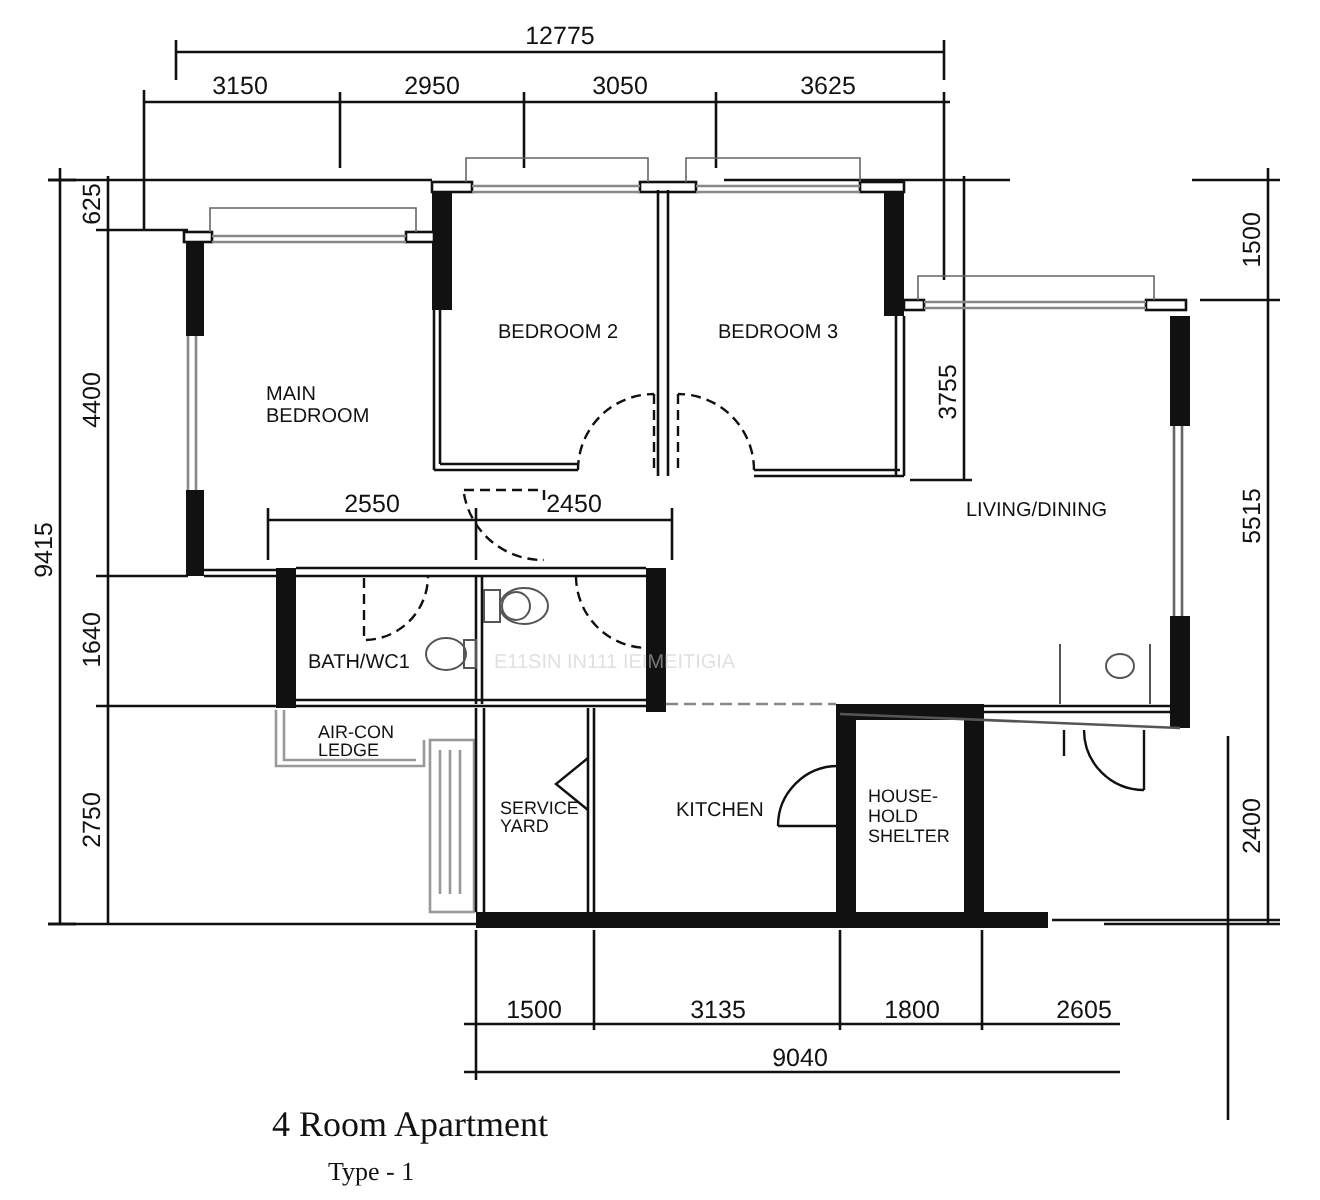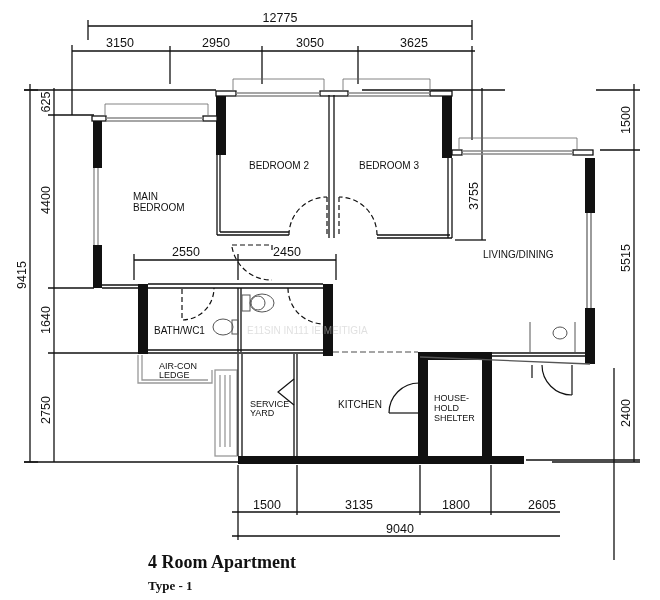--- a/index.html
+++ b/index.html
@@ -1,23 +1,23 @@
 <!DOCTYPE html>
 <html><head>
   <meta charset="utf-8">
   <style>
     html, body { margin: 0; padding: 0; background: #ffffff; }
     body { width: 660px; height: 600px; position: relative; overflow: hidden; font-family: "Liberation Sans", sans-serif; }
     #plan { position: absolute; left: 0; top: 0; width: 660px; height: 600px; }
     .dim { font-family: "Liberation Sans", sans-serif; font-size: 12.5px; fill: #111; }
     .room { font-family: "Liberation Sans", sans-serif; font-size: 10px; fill: #111; }
     .room-sm { font-family: "Liberation Sans", sans-serif; font-size: 9px; fill: #111; }
-    .caption { position: absolute; left: 148px; font-family: "Liberation Serif", serif; color: #111; font-weight: bold; }
+    .caption { position: absolute; left: 136px; font-family: "Liberation Serif", serif; color: #111; }
     #title { top: 552px; font-size: 18px; }
-    #subtitle { top: 578px; font-size: 13px; }
+    #subtitle { top: 578px; font-size: 13px; margin-left: 28px; }
     .wm { fill: #c8c8c8; opacity: 0.55; font-family: "Liberation Sans", sans-serif; font-size: 10px; }
   </style>
 </head>
 <body>
 
 <svg id="plan" viewBox="0 0 660 600" xmlns="http://www.w3.org/2000/svg">
   <g stroke="#111" stroke-width="1.3" fill="none">
 
     <line x1="88" y1="26" x2="472" y2="26"></line>
     <line x1="88" y1="20" x2="88" y2="40"></line>

